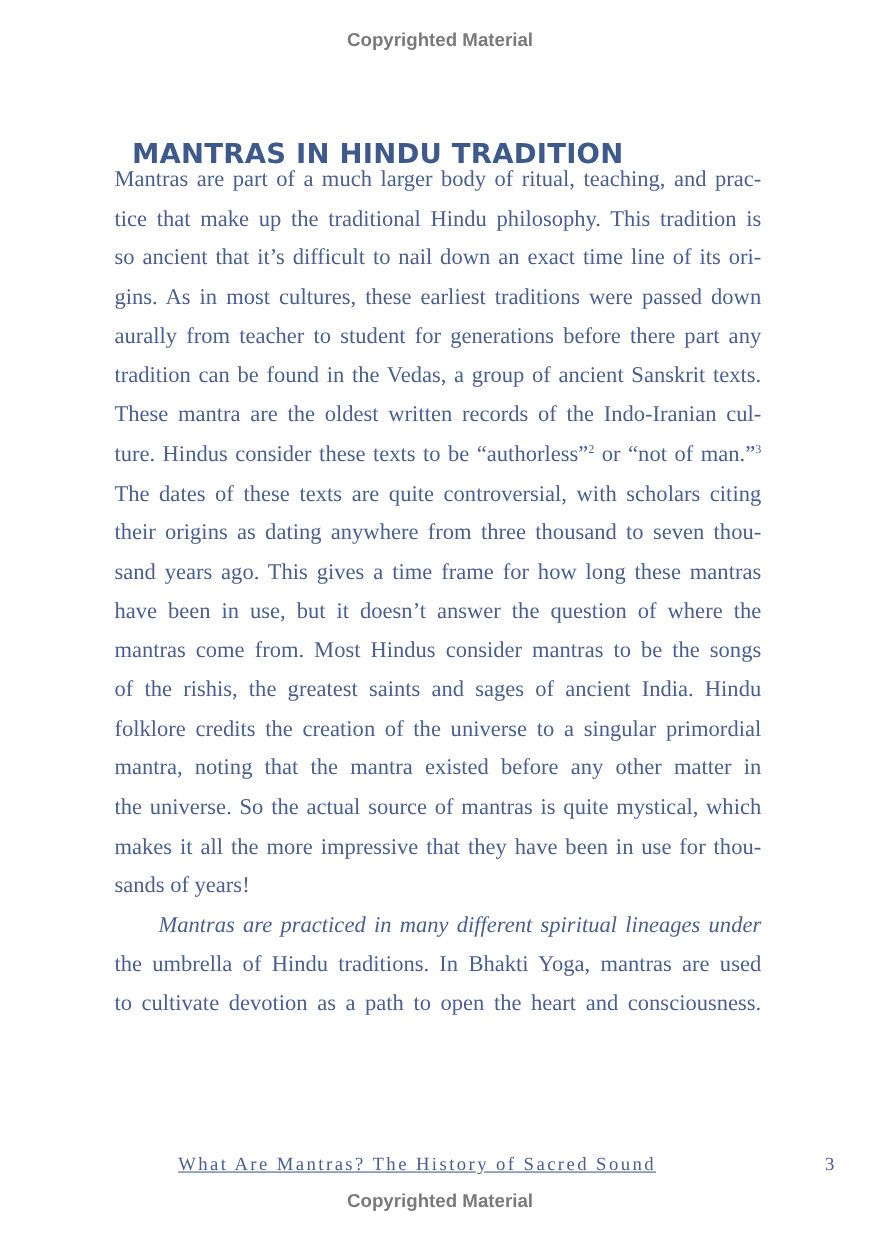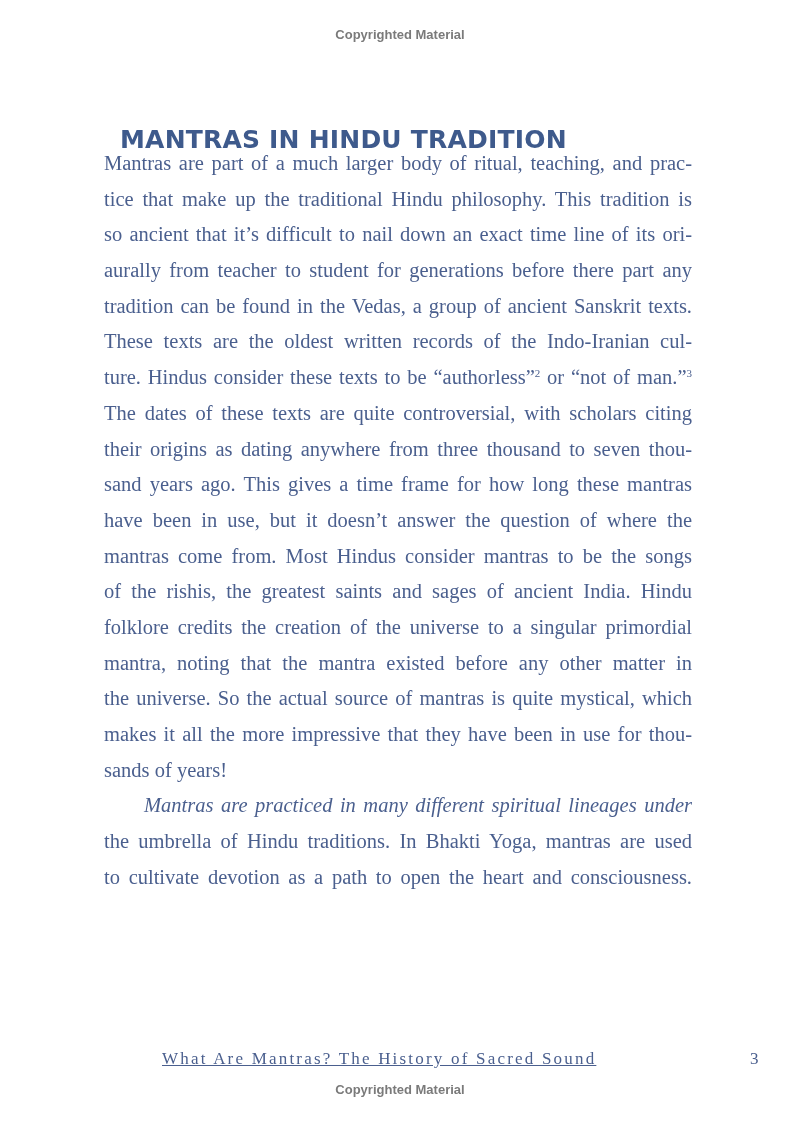--- a/index.html
+++ b/index.html
@@ -3,21 +3,21 @@
 <meta charset="utf-8">
 <style>
   html, body { margin: 0; padding: 0; }
   body {
     width: 800px; height: 1125px; background: #ffffff;
     position: relative; overflow: hidden;
   }
   .watermark {
     position: absolute; left: 0; width: 800px; text-align: center;
     font-family: "Liberation Sans", sans-serif; font-weight: bold;
-    font-size: 13px; color: #7a7a7a;
+    font-size: 17px; color: #7a7a7a;
   }
   .wm-top { top: 27px; }
   .wm-bottom { top: 1082px; }
   .heading {
     position: absolute; left: 104px; top: 109px;
     font-family: "DejaVu Sans", sans-serif; font-weight: 600;
     font-size: 25px; color: #3e5a8c; letter-spacing: 0.2px;
     margin: 16px; white-space: nowrap;
   }
   .body-text {
@@ -43,23 +43,24 @@
 <body>
 
 <div class="watermark wm-top">Copyrighted Material</div>
 
 <h2 class="heading">MANTRAS IN HINDU TRADITION</h2>
 
 <div class="body-text">
   <span class="line">Mantras are part of a much larger body of ritual, teaching, and prac-</span>
   <span class="line">tice that make up the traditional Hindu philosophy. This tradition is</span>
   <span class="line">so ancient that it’s difficult to nail down an exact time line of its ori-</span>
+  <span class="line">gins. As in most cultures, these earliest traditions were passed down</span>
   <span class="line">aurally from teacher to student for generations before there part any</span>
   <span class="line">tradition can be found in the Vedas, a group of ancient Sanskrit texts.</span>
-  <span class="line">These texts are the oldest written records of the Indo-Iranian cul-</span>
+  <span class="line">These mantra are the oldest written records of the Indo-Iranian cul-</span>
   <span class="line"><span>ture. Hindus consider these texts to be “authorless”</span><sup>2</sup><span> or “not of man.”</span><sup>3</sup></span>
   <span class="line">The dates of these texts are quite controversial, with scholars citing</span>
   <span class="line">their origins as dating anywhere from three thousand to seven thou-</span>
   <span class="line">sand years ago. This gives a time frame for how long these mantras</span>
   <span class="line">have been in use, but it doesn’t answer the question of where the</span>
   <span class="line">mantras come from. Most Hindus consider mantras to be the songs</span>
   <span class="line">of the rishis, the greatest saints and sages of ancient India. Hindu</span>
   <span class="line">folklore credits the creation of the universe to a singular primordial</span>
   <span class="line">mantra, noting that the mantra existed before any other matter in</span>
   <span class="line">the universe. So the actual source of mantras is quite mystical, which</span>

